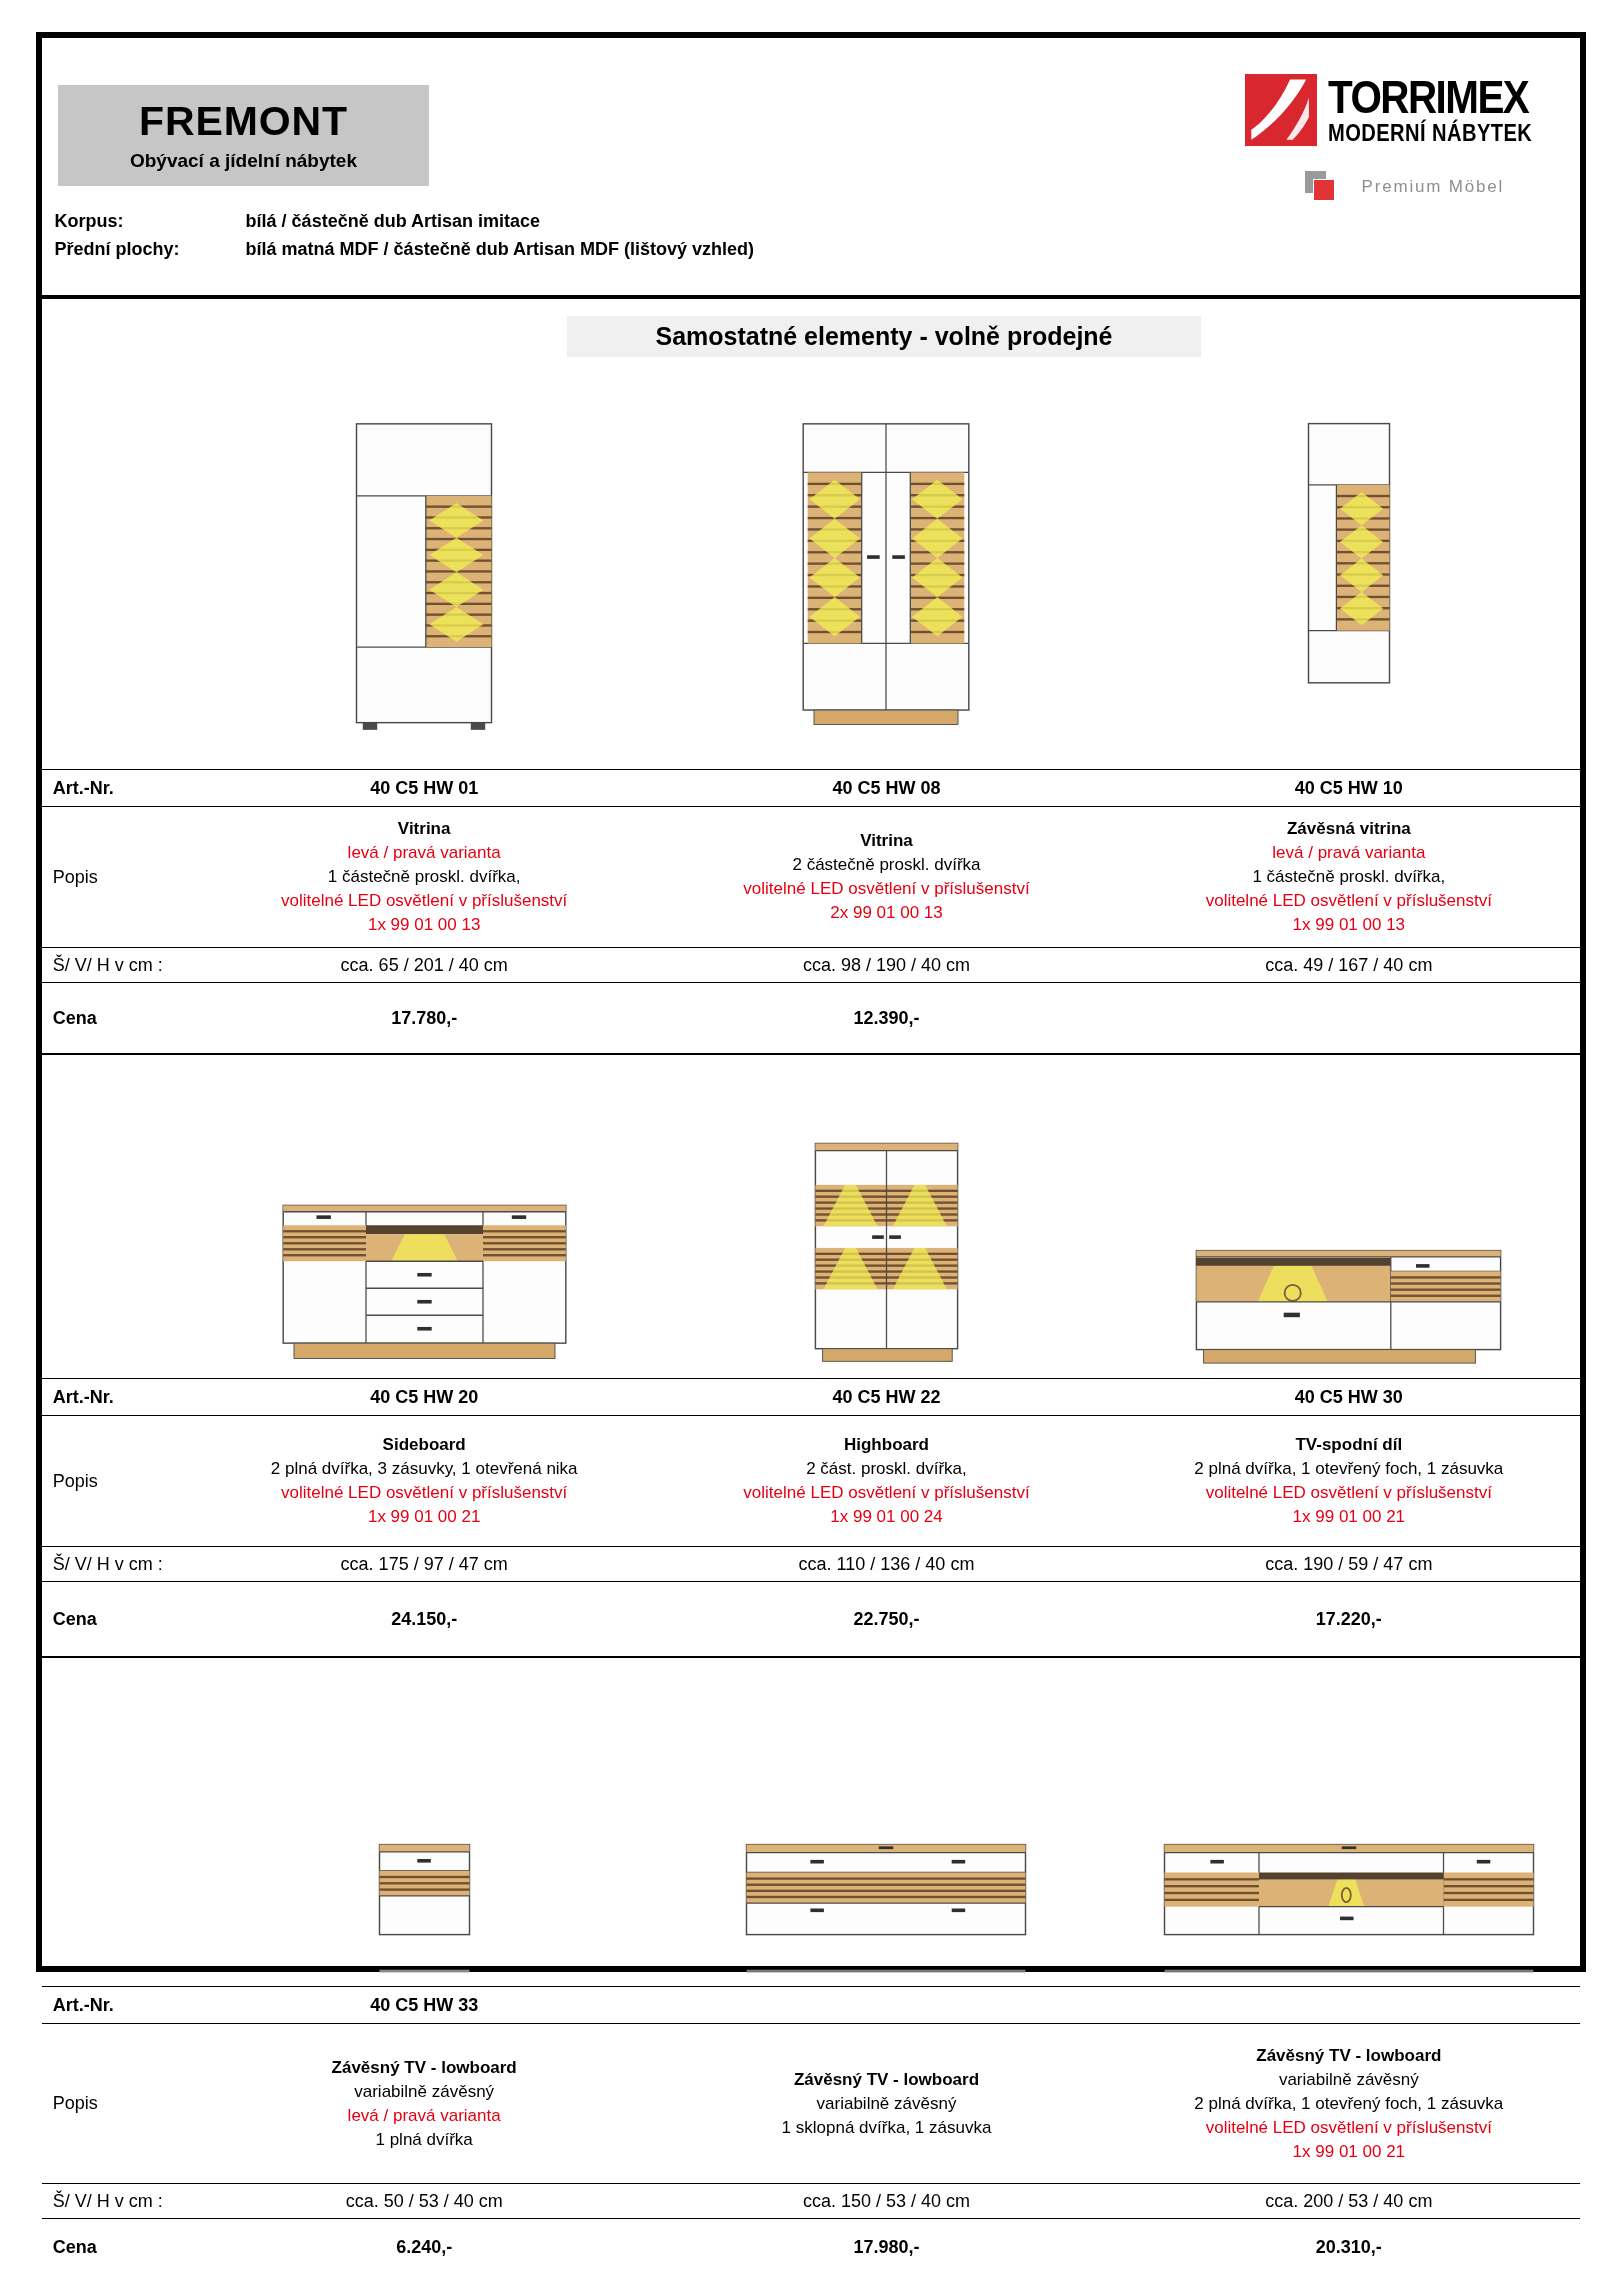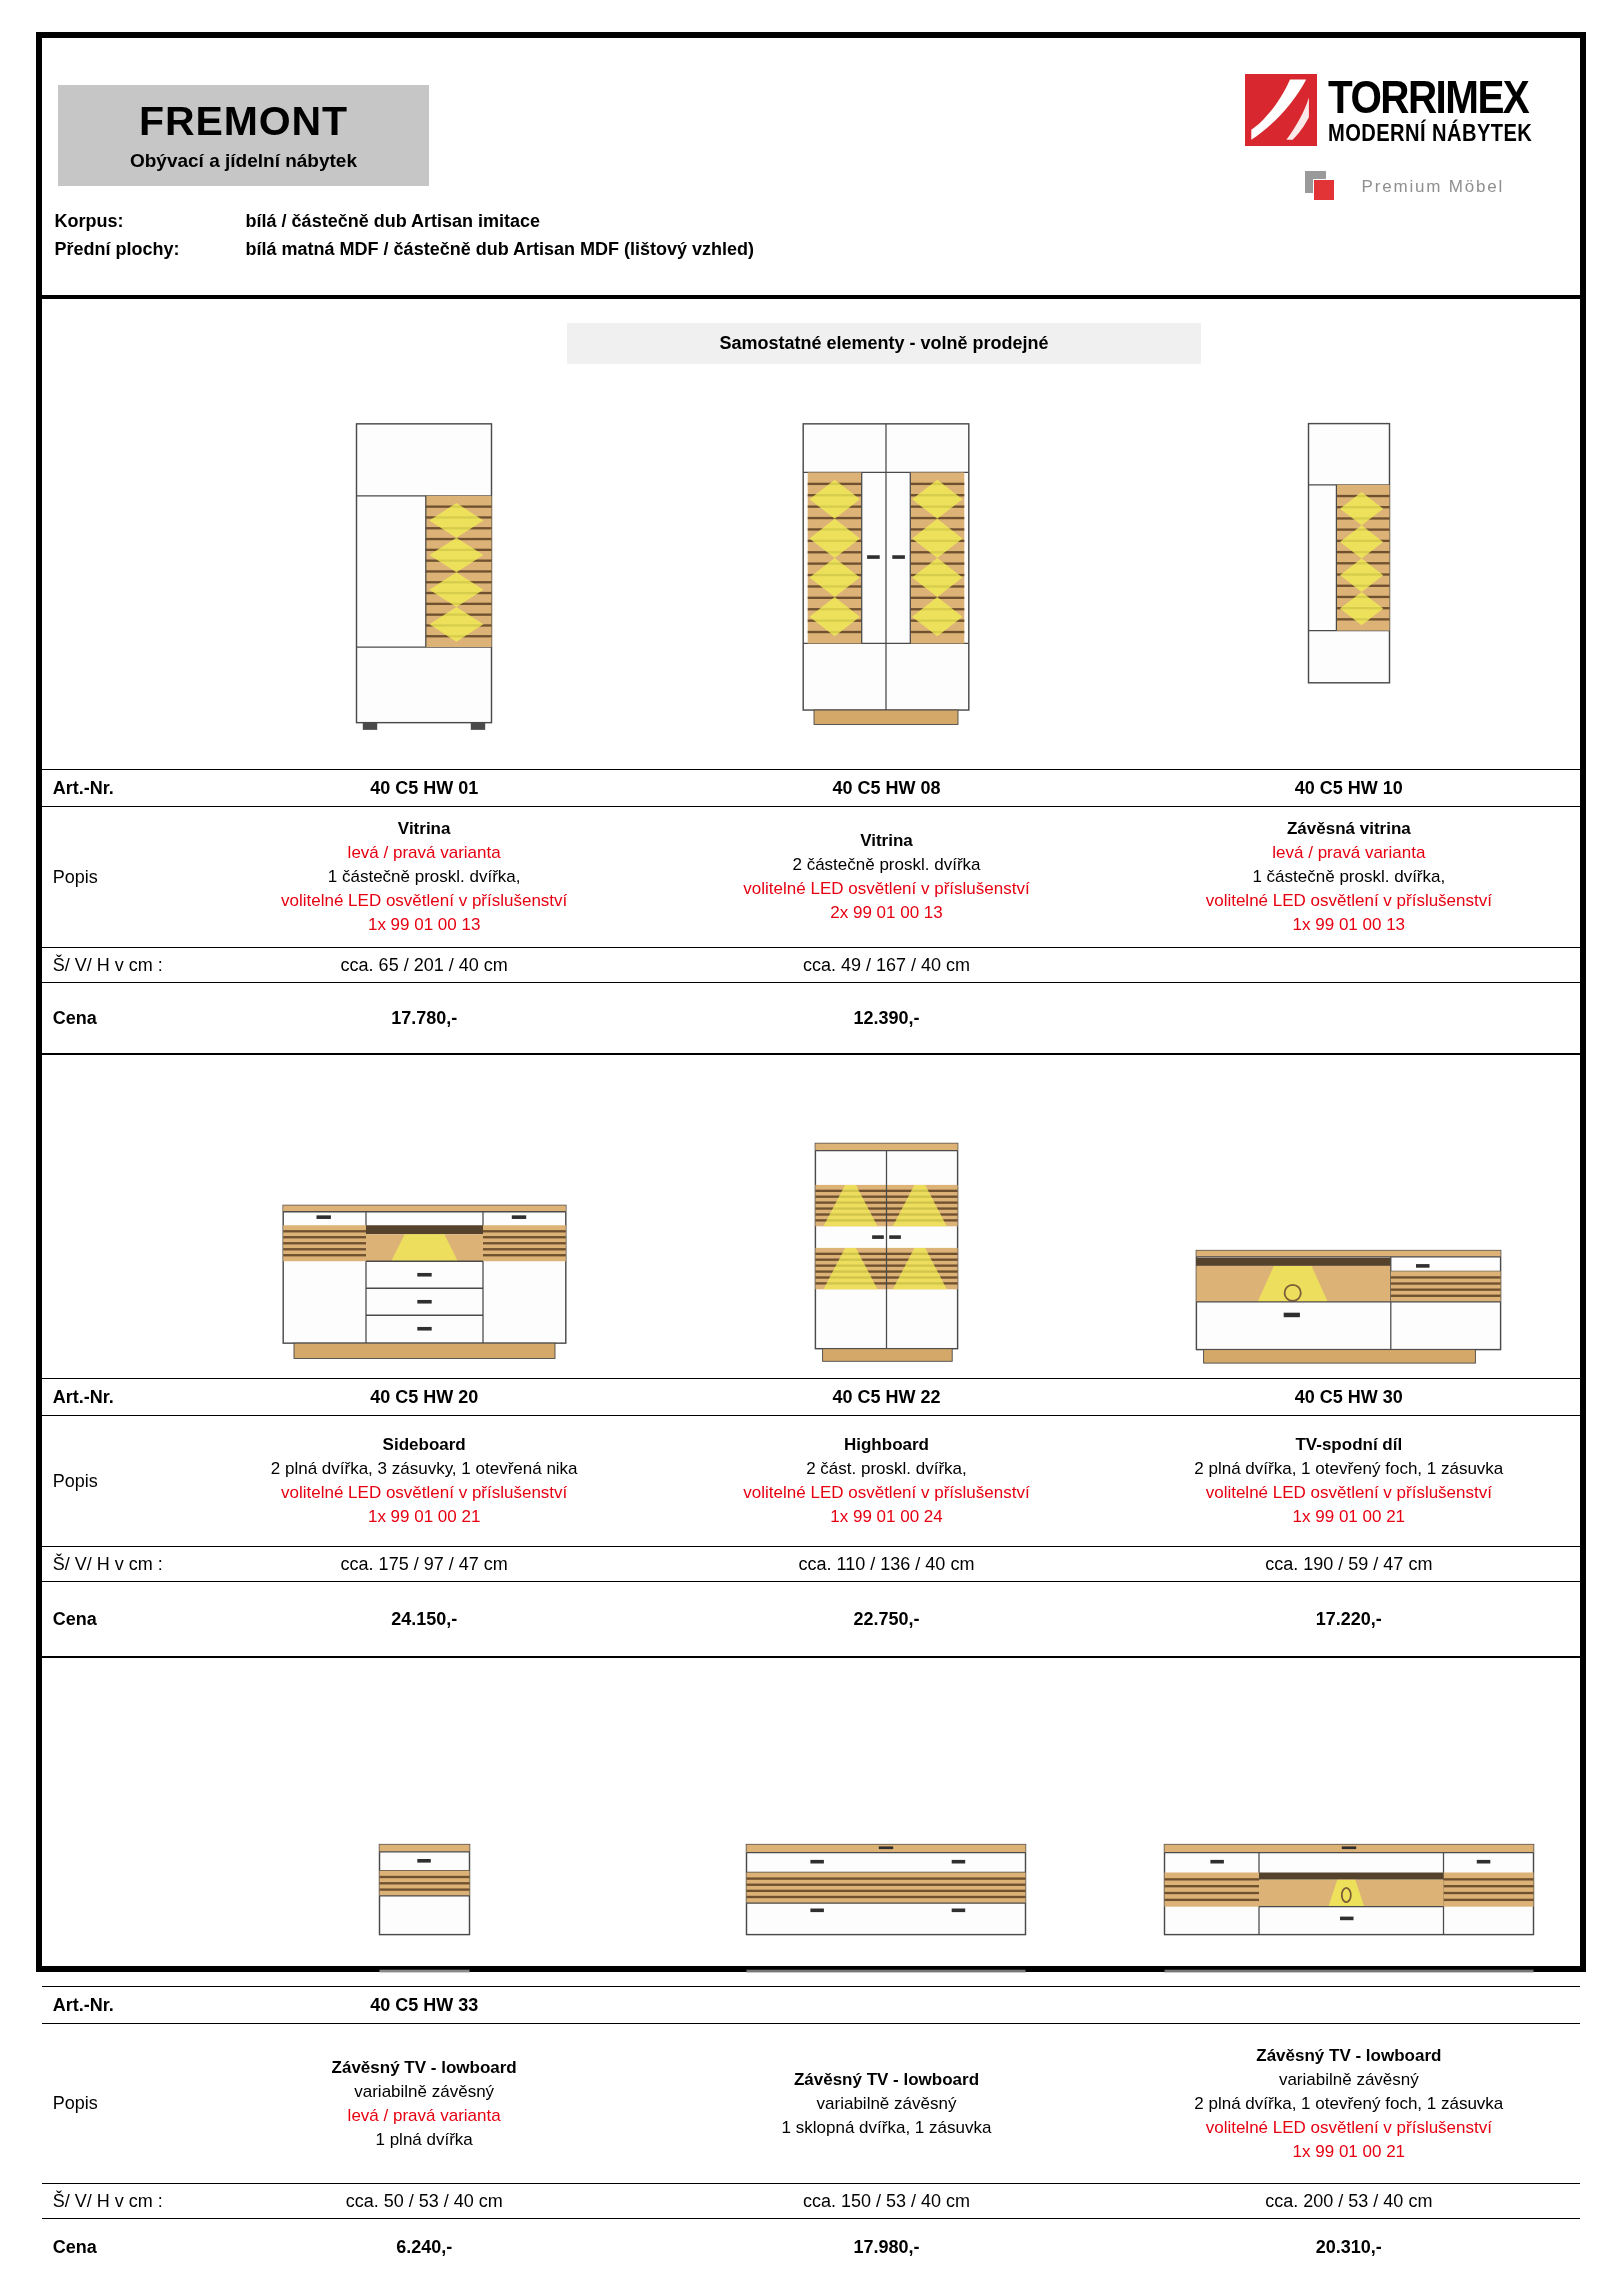--- a/index.html
+++ b/index.html
@@ -26,21 +26,21 @@
   .premium-red  { position:absolute; left:8px; top:8px; width:20px; height:20px; background:#e23437; border:1.8px solid #fff; }
 
   .specs { position:absolute; left:12.6px; top:169px; font-size:18px; font-weight:bold; }
   .spec-line { display:flex; line-height:28px; }
   .spec-label { width:191px; }
 
   .hr-heavy { position:absolute; left:0; top:257px; width:100%; height:3.6px; background:#000; }
 
   .section-bar { position:absolute; left:525px; top:278px; width:634px; height:41px;
                  background:#f0f0f0; display:flex; align-items:center; justify-content:center;
-                 font-size:18px; font-weight:bold;margin-top:7px; }
+                 font-size:25px; font-weight:bold; }
 
   
   #blocks { position:absolute; left:0; top:339px; width:100%; }
   .row  { display:grid; grid-template-columns:151px 1fr 1fr 1fr; }
   .cell { min-width:0; }
   .label-cell { display:flex; align-items:center; padding-left:10.8px; font-size:18px; }
   .label-bold { font-weight:bold; }
   .val-cell  { display:flex; align-items:center; justify-content:center; text-align:center; }
 
   .img-row .fig-cell { display:flex; align-items:flex-end; justify-content:center; }
@@ -244,20 +244,21 @@
               <div class="desc-line bold">Závěsná vitrina</div>
               <div class="desc-line red">levá / pravá varianta</div>
               <div class="desc-line normal">1 částečně proskl. dvířka,</div>
               <div class="desc-line red">volitelné LED osvětlení v příslušenství</div>
               <div class="desc-line red">1x 99 01 00 13</div>
             </div>
           </div>
           <div class="row dims-row">
             <div class="cell label-cell">Š/ V/ H v cm :</div>
             <div class="cell val-cell">cca. 65 / 201 / 40 cm</div>
+            <div class="cell val-cell">cca. 98 / 190 / 40 cm</div>
             <div class="cell val-cell">cca. 49 / 167 / 40 cm</div>
           </div>
           <div class="row cena-row">
             <div class="cell label-cell label-bold">Cena</div>
             <div class="cell val-cell">17.780,-</div>
             <div class="cell val-cell">12.390,-</div>
           </div>
         </section>
         <section class="block b2">
           <div class="row img-row">

